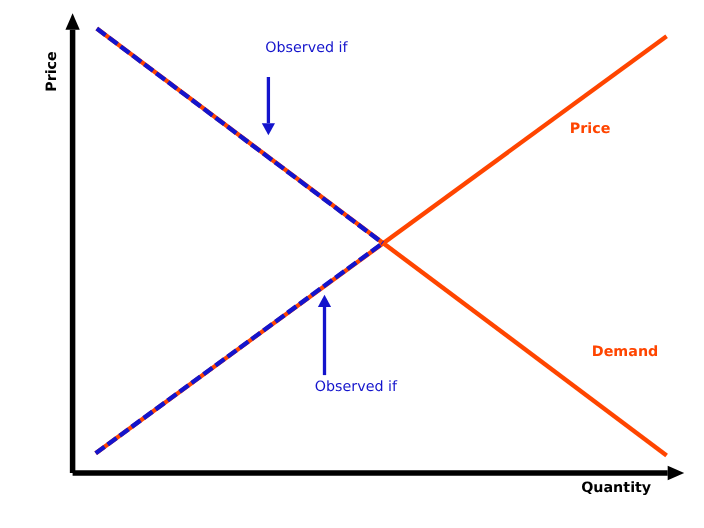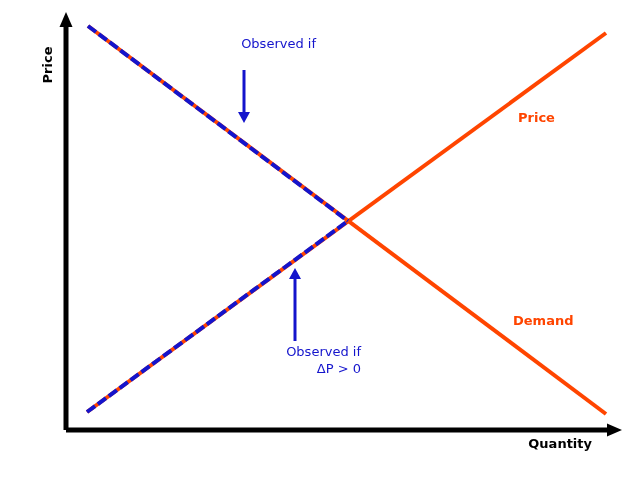--- a/index.html
+++ b/index.html
@@ -43,21 +43,21 @@
     top: 436px;
     width: 84px;
     text-align: right;
   }
   .lbl-supply {
     left: 518px;
     top: 110px;
     color: var(--orange, #ff4500);
   }
   .lbl-demand {
-    left: 513px;
+    left: 538px;
     top: 313px;
     color: var(--orange, #ff4500);
   }
   .annotation {
     position: absolute;
     width: 140px;
     text-align: right;
     font-weight: 400;
     font-size: 13px;
     line-height: 17px;
@@ -92,15 +92,14 @@
   <div class="lbl lbl-supply">Price</div>
 
   <div class="lbl lbl-demand">Demand</div>
 
   <div class="annotation annotation-neg">
     <div>Observed if</div>
   </div>
 
   <div class="annotation annotation-pos">
     <div>Observed if</div>
-    <div>ΔP &gt; 0</div>
   </div>
 </div>
 
 </body></html>

